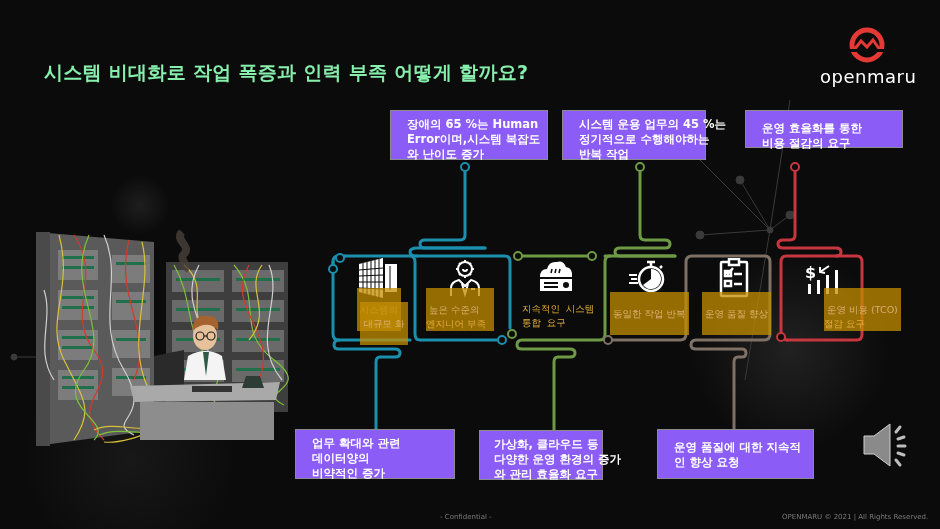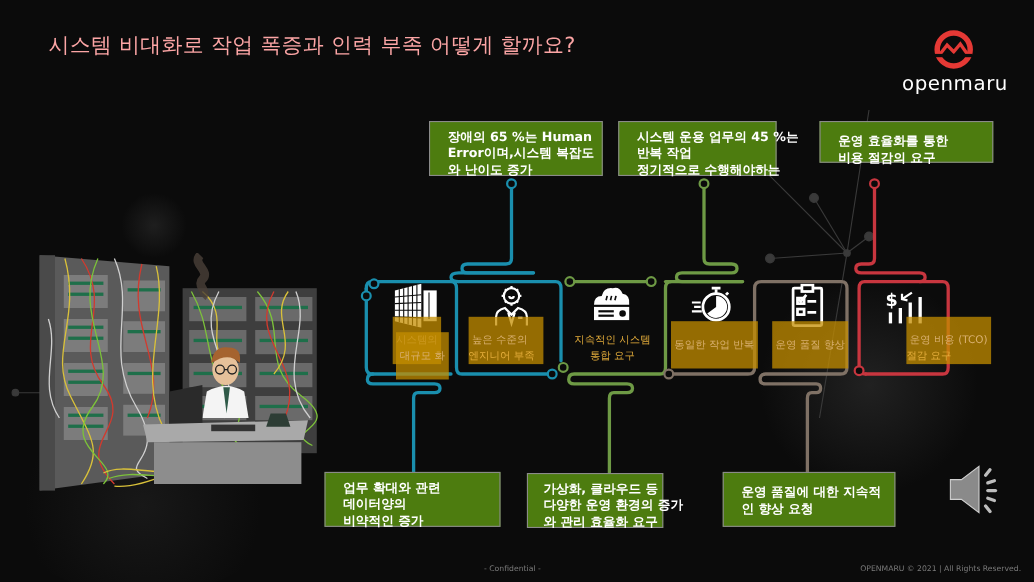--- a/index.html
+++ b/index.html
@@ -1,21 +1,21 @@
 <!DOCTYPE html>
 <html><head>
 <meta charset="utf-8">
 <style>
   html,body{margin:0;padding:0;}
   body{width:940px;height:529px;background:#0b0b0b;overflow:hidden;position:relative;font-family:"DejaVu Sans",sans-serif;color:#fff;}
   .bg-glow{position:absolute;border-radius:50%;pointer-events:none;}
-  .title{position:absolute;left:44px;top:28px;font-size:19px;font-weight:normal;letter-spacing:0.3px;color:#fca5a5;white-space:nowrap;}
+  .title{position:absolute;left:44px;top:60px;font-size:19px;font-weight:bold;letter-spacing:0.3px;color:#86efac;white-space:nowrap;}
   .logo{position:absolute;left:820px;top:26px;width:94px;height:66px;}
   .logo-text{position:absolute;left:0;top:40px;width:94px;text-align:left;font-size:18px;color:#fff;letter-spacing:0.5px;font-family:"DejaVu Sans",sans-serif;}
-  .box{position:absolute;border:1.5px solid #8a8a8a;background:#4d7c0f;font-size:11.5px;line-height:15px;font-weight:bold;color:#fff;padding:6px 10px 6px 16px;box-sizing:border-box;}
+  .box{position:absolute;border:1.5px solid #8a8a8a;background:#8b5cf6;font-size:11.5px;line-height:15px;font-weight:bold;color:#fff;padding:6px 10px 6px 16px;box-sizing:border-box;}
   .box span{display:block;white-space:nowrap;}
   .cell-label{position:absolute;font-size:9.5px;line-height:14px;color:#e0a63a;text-align:center;white-space:nowrap;}
   .hl{background:rgba(196,142,0,0.75);color:#d9b070;padding:16px 3px;}
   .plain{color:#e4ad3b;}
   .icon{position:absolute;}
   .footer-left{position:absolute;left:440px;top:513px;font-size:7px;color:#7a7a7a;}
   .footer-right{position:absolute;left:782px;top:513px;font-size:7px;color:#7a7a7a;}
   .speaker{position:absolute;left:858px;top:420px;width:56px;height:50px;cursor:pointer;}
   .illustration{position:absolute;left:34px;top:230px;width:260px;height:220px;}
   svg.lines{position:absolute;left:0;top:0;}
@@ -109,22 +109,22 @@
   </g>
 </svg>
 
 <div class="box" style="left:390px;top:110px;width:158px;height:50px;">
   <span>장애의 65 %는 Human</span>
   <span>Error이며,시스템 복잡도</span>
   <span>와 난이도 증가</span>
 </div>
 <div class="box" style="left:562px;top:110px;width:144px;height:50px;">
   <span>시스템 운용 업무의 45 %는</span>
+  <span>정기적으로 수행해야하는</span>
   <span>반복 작업</span>
-  <span>정기적으로 수행해야하는</span>
 </div>
 <div class="box" style="left:745px;top:110px;width:158px;height:38px;padding-top:10px;">
   <span>운영 효율화를 통한</span>
   <span>비용 절감의 요구</span>
 </div>
 
 <svg class="icon" style="left:357px;top:258px;" width="44" height="40">
   <g fill="#fff">
     <polygon points="2,6 26,0 26,40 2,34"></polygon>
     <rect x="28" y="6" width="12" height="28"></rect>
@@ -206,21 +206,21 @@
 </svg>
 
 <div class="cell-label" style="left:350px;top:303px;width:58px;">
   <div><span class="hl">시스템의</span></div>
   <div style="padding-left:10px;"><span class="hl">대규모 화</span></div>
 </div>
 <div class="cell-label" style="left:426px;top:303px;text-align:left;">
   <div><span class="hl" style="padding-right:14px;">높은 수준의</span></div>
   <div><span class="plain">엔지니어 부족</span></div>
 </div>
-<div class="cell-label" style="left:522px;top:303px;text-align:center;">
+<div class="cell-label" style="left:522px;top:303px;text-align:left;font-family:Liberation Mono, monospace;">
   <div><span class="plain">지속적인 시스템</span></div>
   <div><span class="plain">통합 요구</span></div>
 </div>
 <div class="cell-label" style="left:610px;top:307px;">
   <span class="hl">동일한 작업 반복</span>
 </div>
 <div class="cell-label" style="left:702px;top:307px;">
   <span class="hl">운영 품질 향상</span>
 </div>
 <div class="cell-label" style="left:788px;top:303px;text-align:left;margin-left:36px;">

